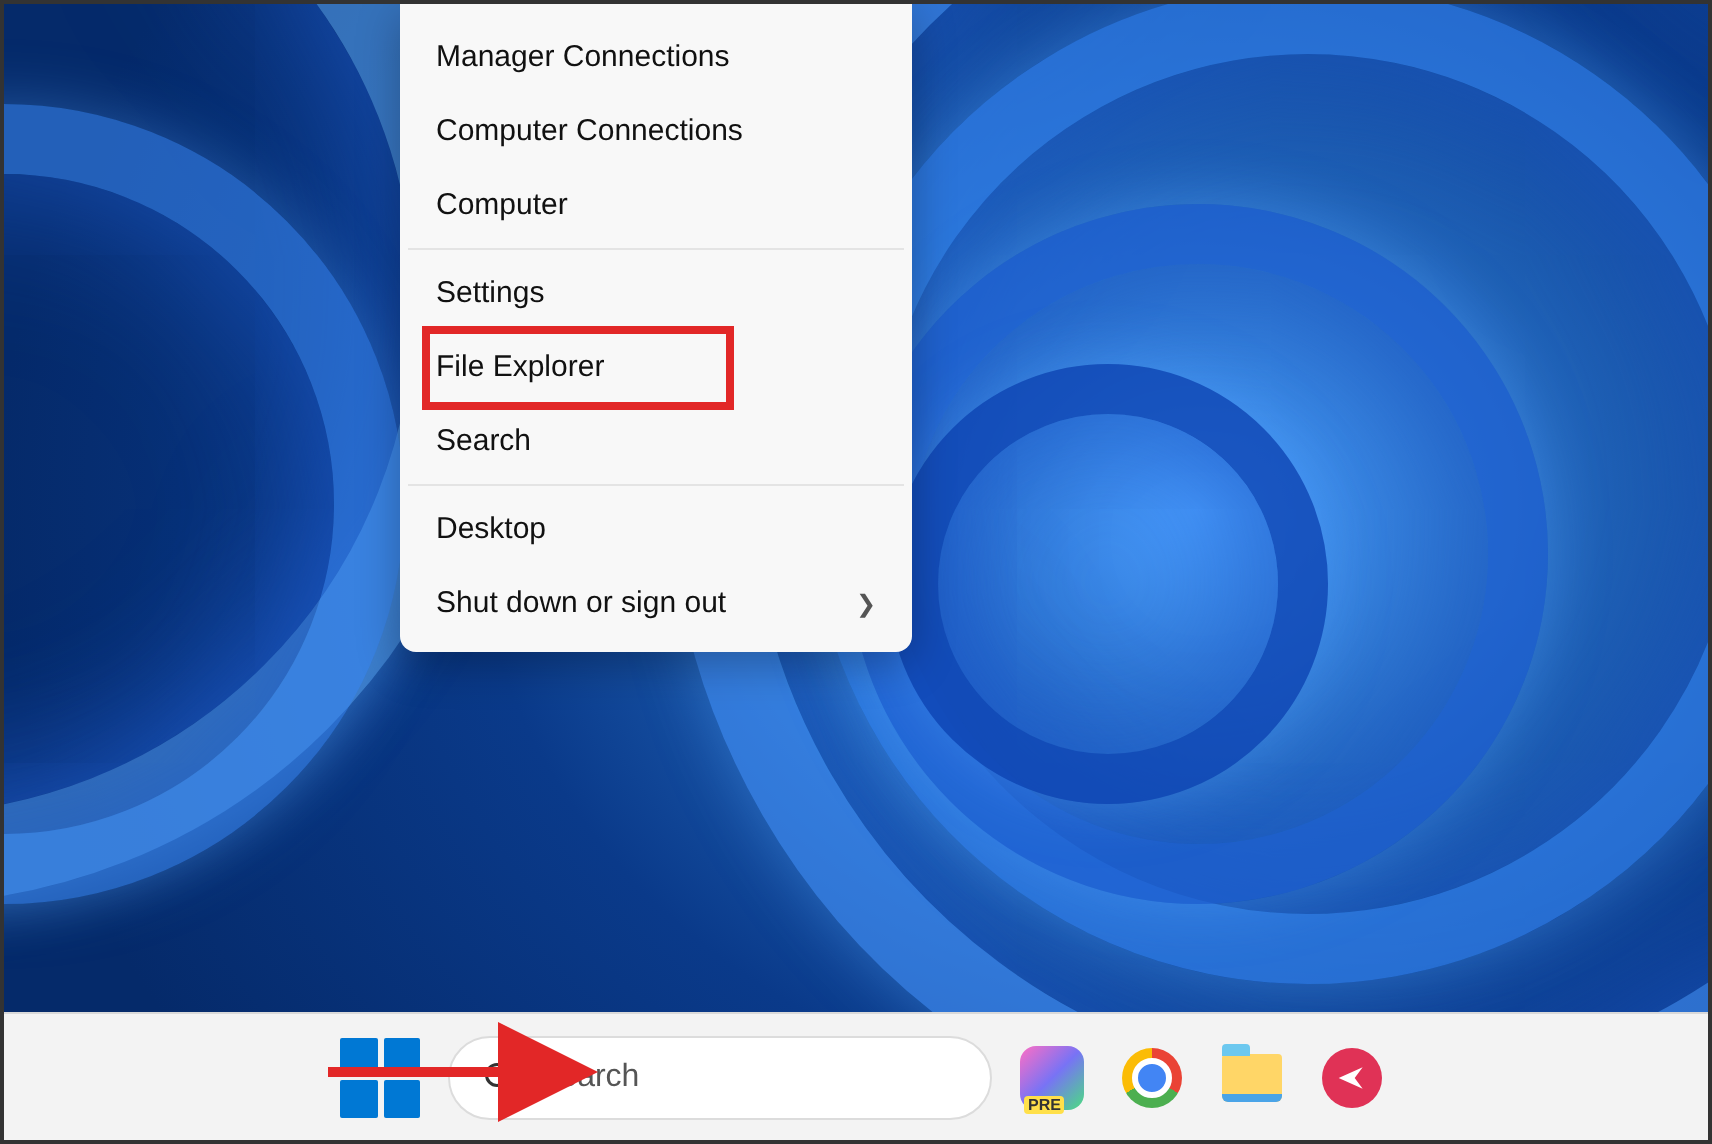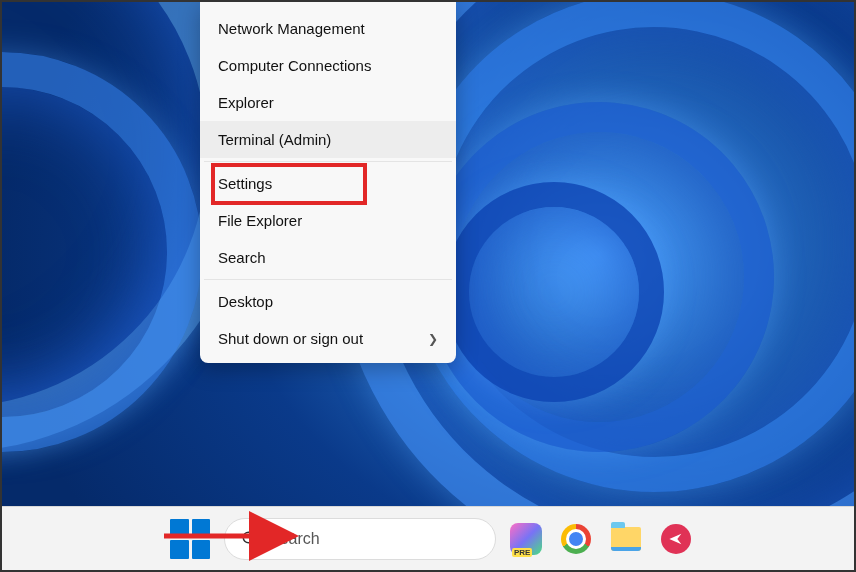--- a/index.html
+++ b/index.html
@@ -148,30 +148,27 @@
   <div class="swirl s5"></div>
   <div class="swirl s6"></div>
   <div class="swirl s1"></div>
   <div class="swirl s2"></div>
   <div class="swirl s3"></div>
   <div class="swirl s4"></div>
 </div>
 
 <div class="context-menu">
   <div class="menu-item">
-      <span>Network Management</span>
+      <span>Manager Connections</span>
     </div>
   <div class="menu-item">
       <span>Computer Connections</span>
     </div>
   <div class="menu-item">
-      <span>Explorer</span>
-    </div>
-  <div class="menu-item hovered">
-      <span>Terminal (Admin)</span>
+      <span>Computer</span>
     </div>
   <div class="menu-sep"></div>
   <div class="menu-item">
       <span>Settings</span>
     </div>
   <div class="menu-item">
       <span>File Explorer</span>
     </div>
   <div class="menu-item">
       <span>Search</span>

